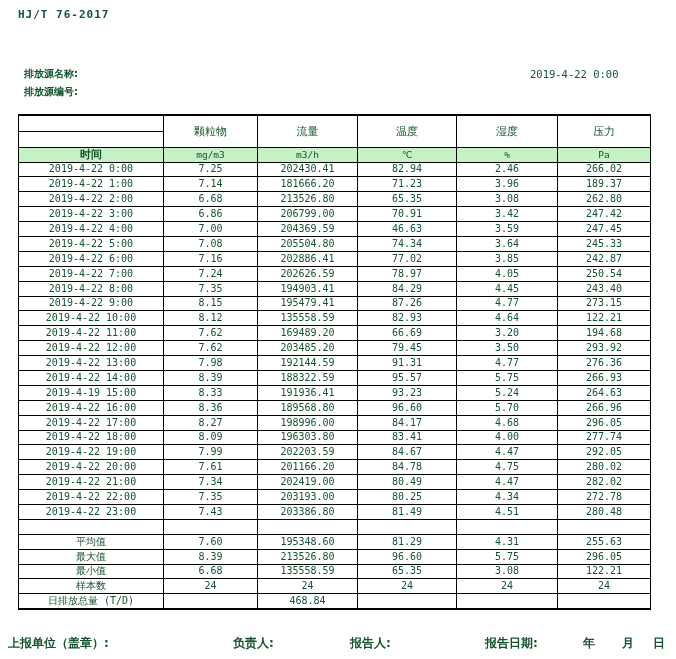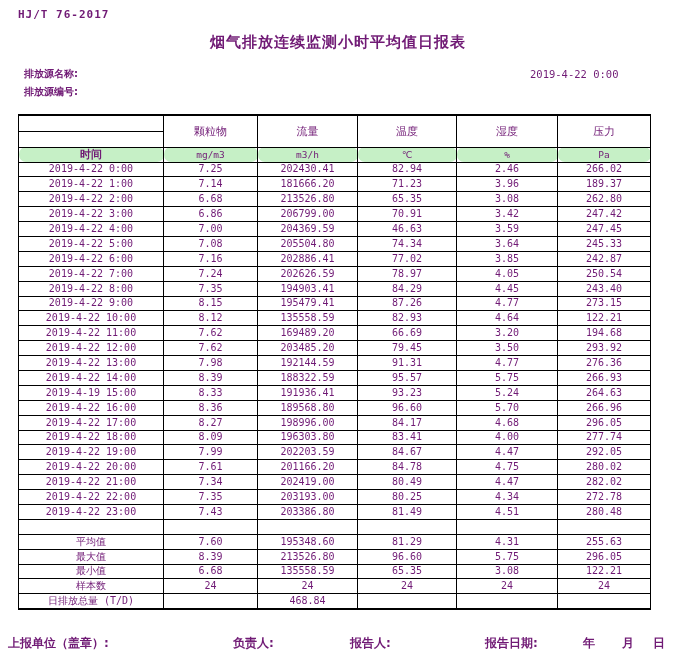--- a/index.html
+++ b/index.html
@@ -1,21 +1,21 @@
 <!DOCTYPE html>
 <html><head>
 <meta charset="utf-8">
 <style>
   html,body{margin:0;padding:0;background:#ffffff;}
   .page{
     position:relative;
     width:676px;height:659px;
     background:#ffffff;
     font-family:"DejaVu Sans",sans-serif;
-    color:#701a75;
+    color:#14532d;
     overflow:hidden;
   }
   .doc-code{
     position:absolute;left:18px;top:8px;
     font-size:11px;font-weight:bold;
     font-family:"DejaVu Sans Mono","DejaVu Sans",monospace;
     letter-spacing:1px;
   }
   .title{
     position:absolute;left:0;top:33px;width:676px;
@@ -50,21 +50,21 @@
     font-family:"DejaVu Sans Mono","DejaVu Sans",monospace;
     white-space:nowrap;overflow:hidden;
     line-height:1;
   }
   tr.h-split{height:16px;}
   table.report th{
     font-family:"DejaVu Sans",sans-serif;
     font-size:11px;font-weight:400;
   }
   tr.unit-row{height:15px;}
-  tr.unit-row td{font-size:9.5px;border-radius:7px;}
+  tr.unit-row td{font-size:9.5px;}
   tr.unit-row td.time-h{
     font-family:"DejaVu Sans",sans-serif;
     font-size:11px;font-weight:600;
   }
   tbody tr{height:14.9px;}
   .footer-note{
     position:absolute;left:8px;top:616px;
     font-size:10.5px;font-weight:600;
   }
   .sig{position:absolute;top:635px;font-size:12px;font-weight:700;}
@@ -75,21 +75,20 @@
   .sig.year{left:583px;}
   .sig.month{left:622px;}
   .sig.day{left:653px;}
 </style>
 </head>
 <body>
 
 <div class="page">
 
   <div class="doc-code">HJ/T 76-2017</div>
-  <div class="title">烟气排放连续监测小时平均值日报表</div>
   <div class="src-label src-name">排放源名称:</div>
   <div class="src-label src-id">排放源编号:</div>
   <div class="datetime">2019-4-22 0:00</div>
 
   <table class="report">
     <colgroup>
       <col style="width:145px">
         <col style="width:94px">
         <col style="width:100px">
       <col style="width:99px">

